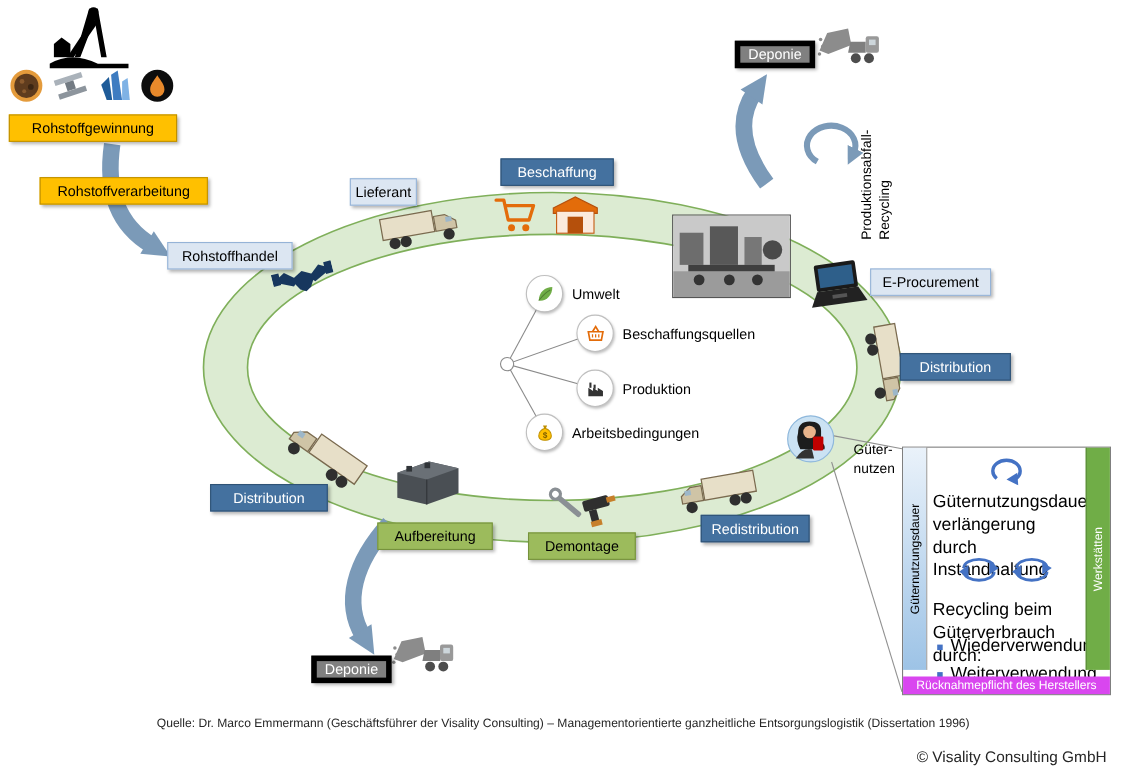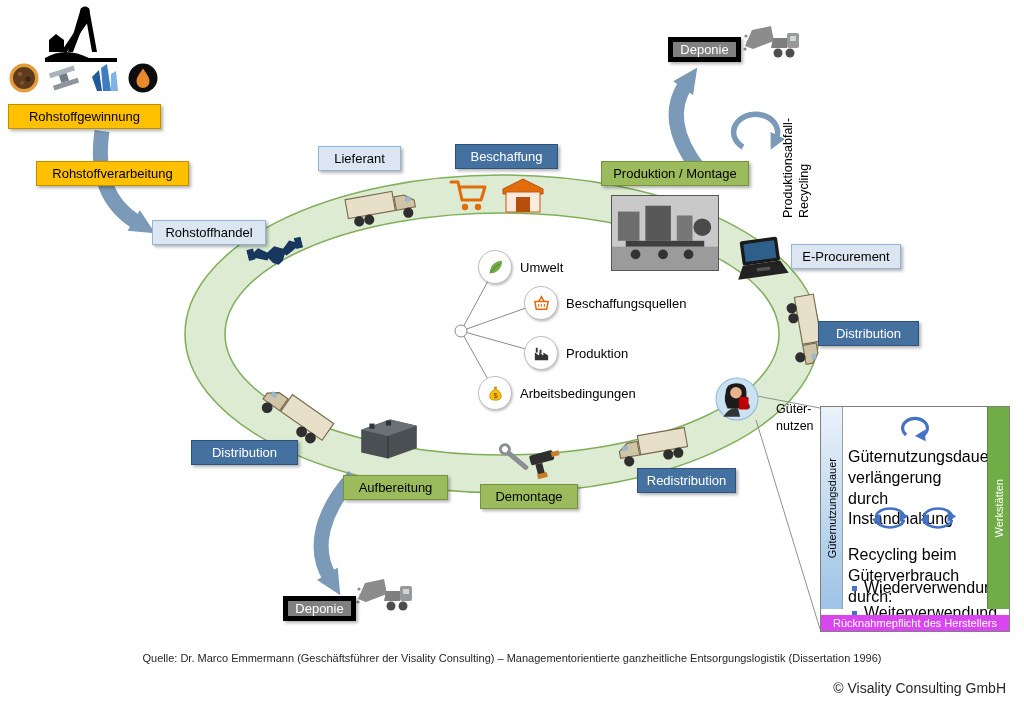--- a/index.html
+++ b/index.html
@@ -265,23 +265,22 @@
   </div>
   <div class="icon" style="left:356px;top:574px;width:60px;height:44px">
     <svg viewBox="0 0 60 42">
         <use href="#sym-dump"></use>
       </svg>
   </div>
 
   <div class="box orange" style="left:8px;top:104px;width:153px">Rohstoffgewinnung</div>
   <div class="box orange" style="left:36px;top:161px;width:153px">Rohstoffverarbeitung</div>
   <div class="box lblue" style="left:152px;top:220px;width:114px">Rohstoffhandel</div>
-  <div class="box lblue" style="left:318px;top:146px;width:83px">Lieferant</div>
+  <div class="box lblue" style="left:318px;top:162px;width:61px">Lieferant</div>
   <div class="box dblue" style="left:455px;top:144px;width:103px">Beschaffung</div>
-  <div class="box green" style="left:601px;top:161px;width:148px">Produktion / Montage</div>
   <div class="box gray" style="left:668px;top:37px;width:73px">Deponie</div>
   <div class="box lblue" style="left:791px;top:244px;width:110px">E-Procurement</div>
   <div class="box dblue" style="left:818px;top:321px;width:101px">Distribution</div>
   <div class="box dblue" style="left:637px;top:468px;width:99px">Redistribution</div>
   <div class="box green" style="left:480px;top:484px;width:98px">Demontage</div>
   <div class="box green" style="left:343px;top:475px;width:105px">Aufbereitung</div>
   <div class="box dblue" style="left:191px;top:440px;width:107px">Distribution</div>
   <div class="box gray" style="left:283px;top:596px;width:73px">Deponie</div>
 
   <div id="prodwaste-label" class="vtext">Produktionsabfall-

